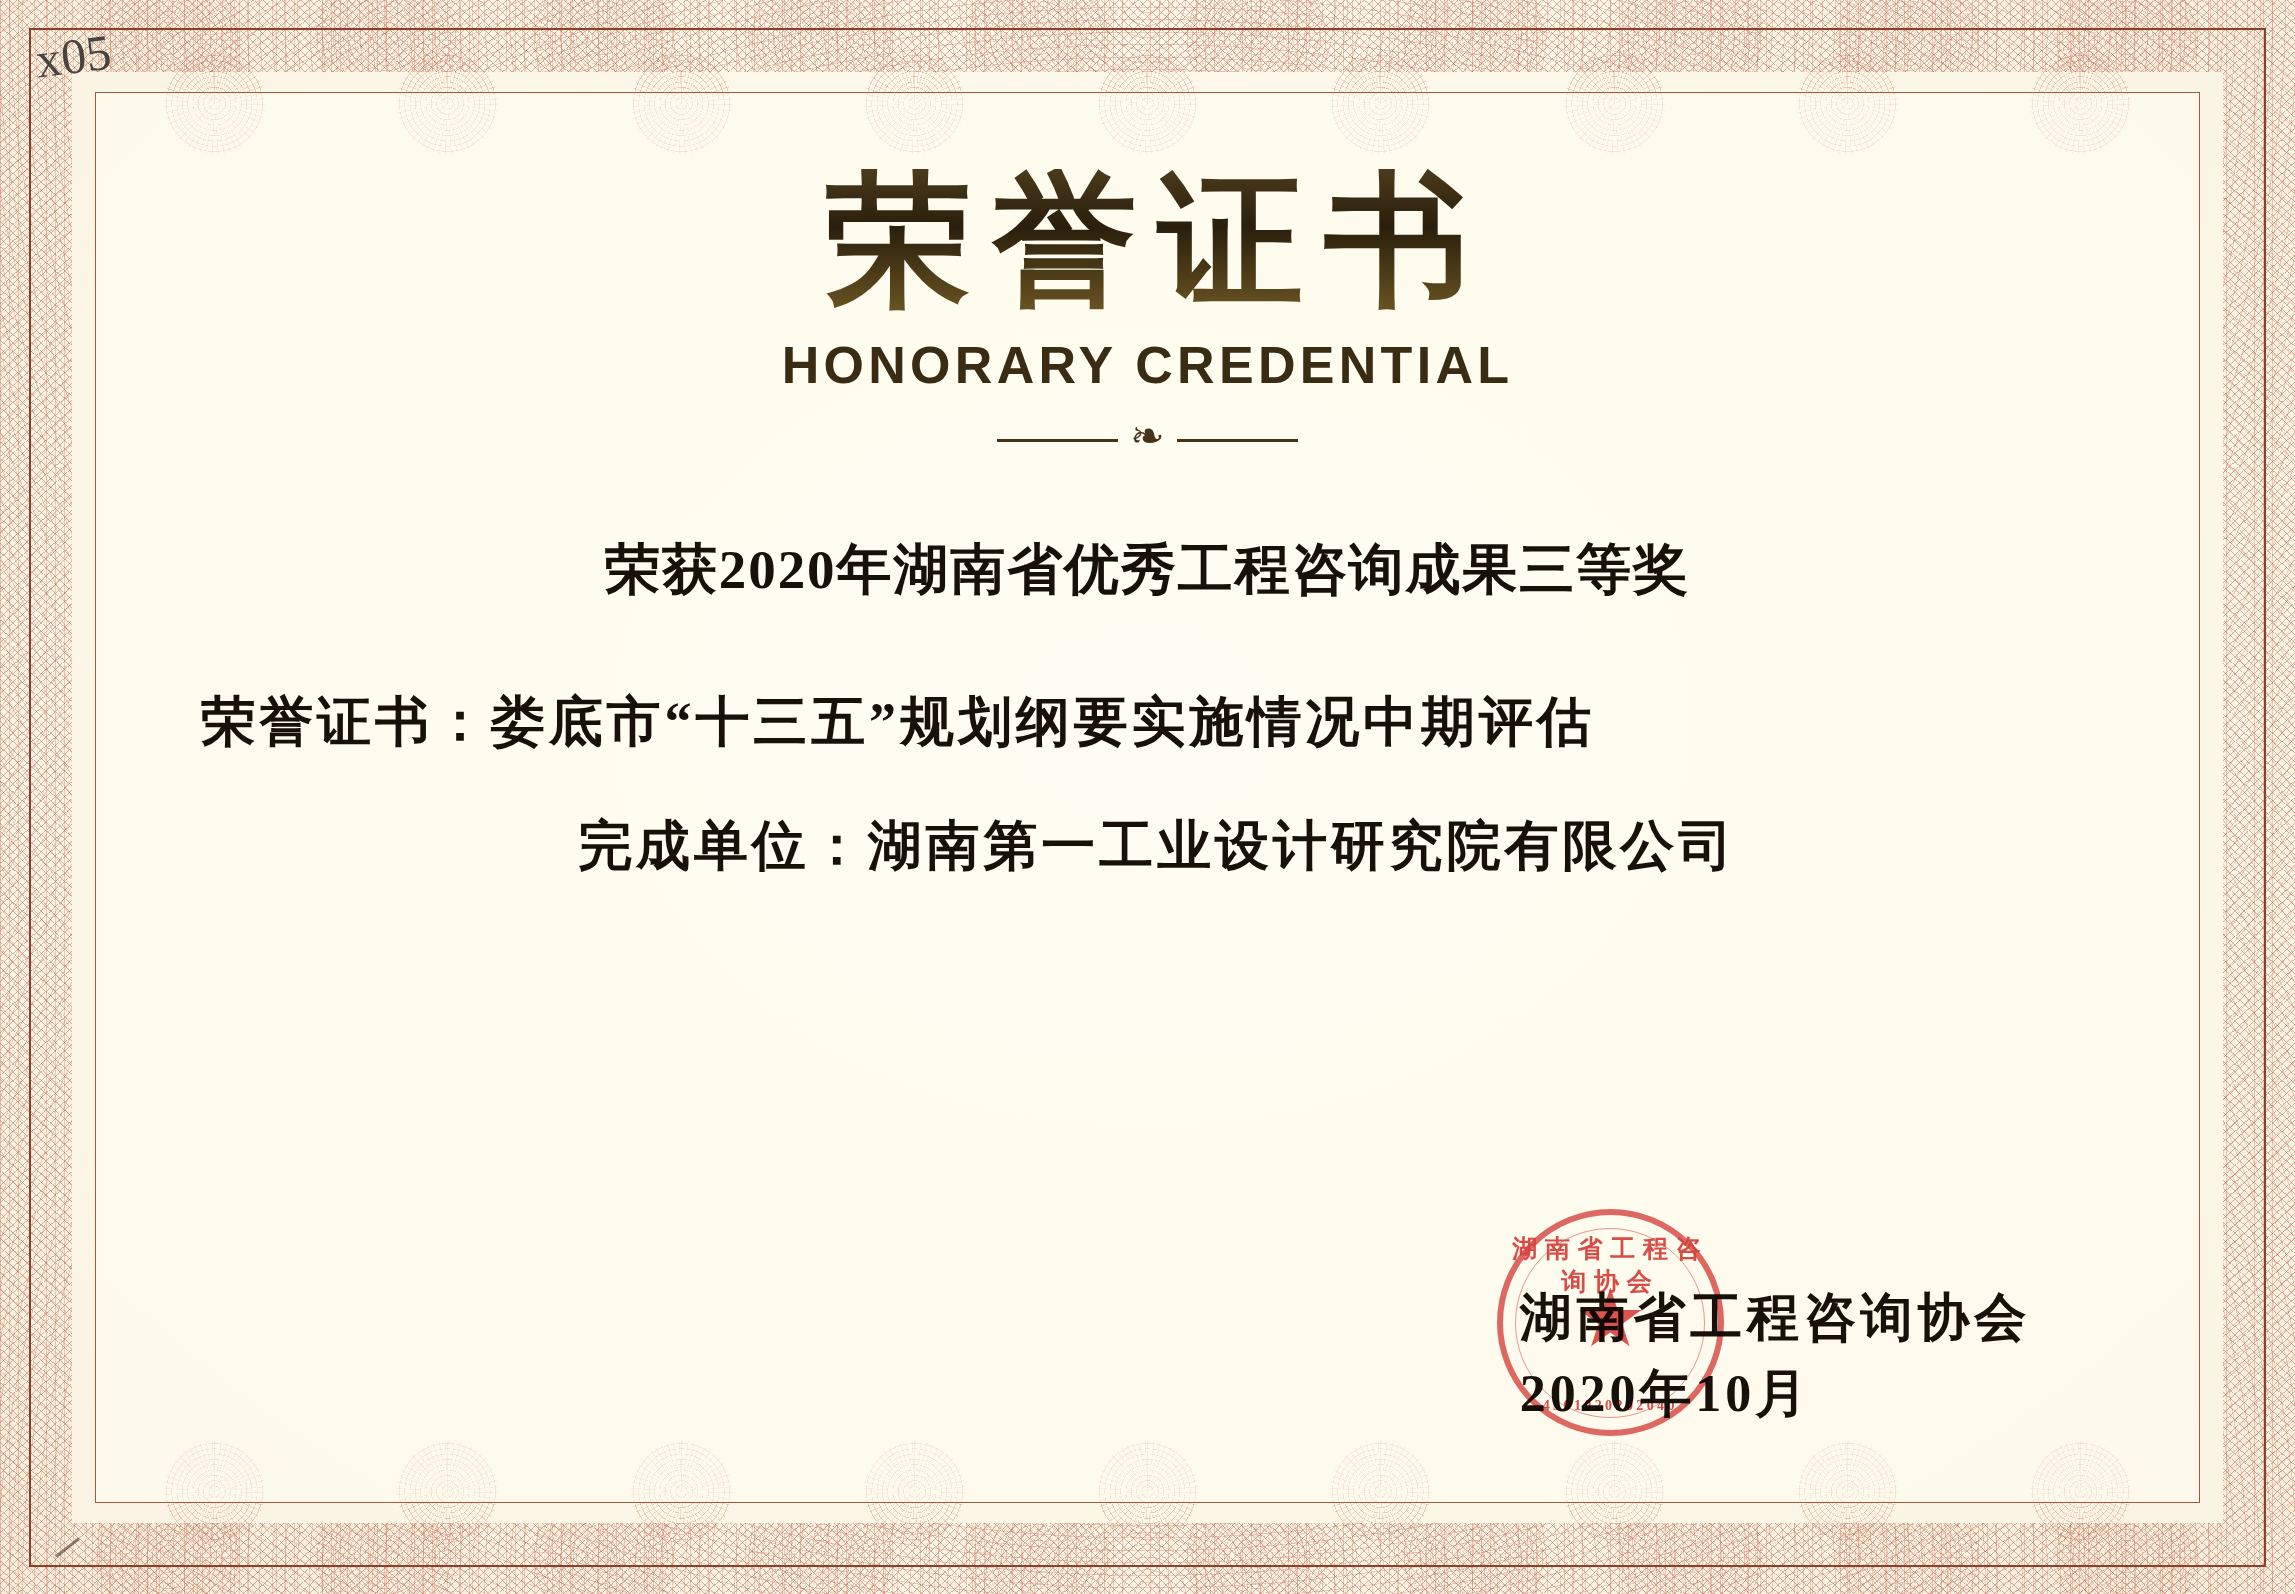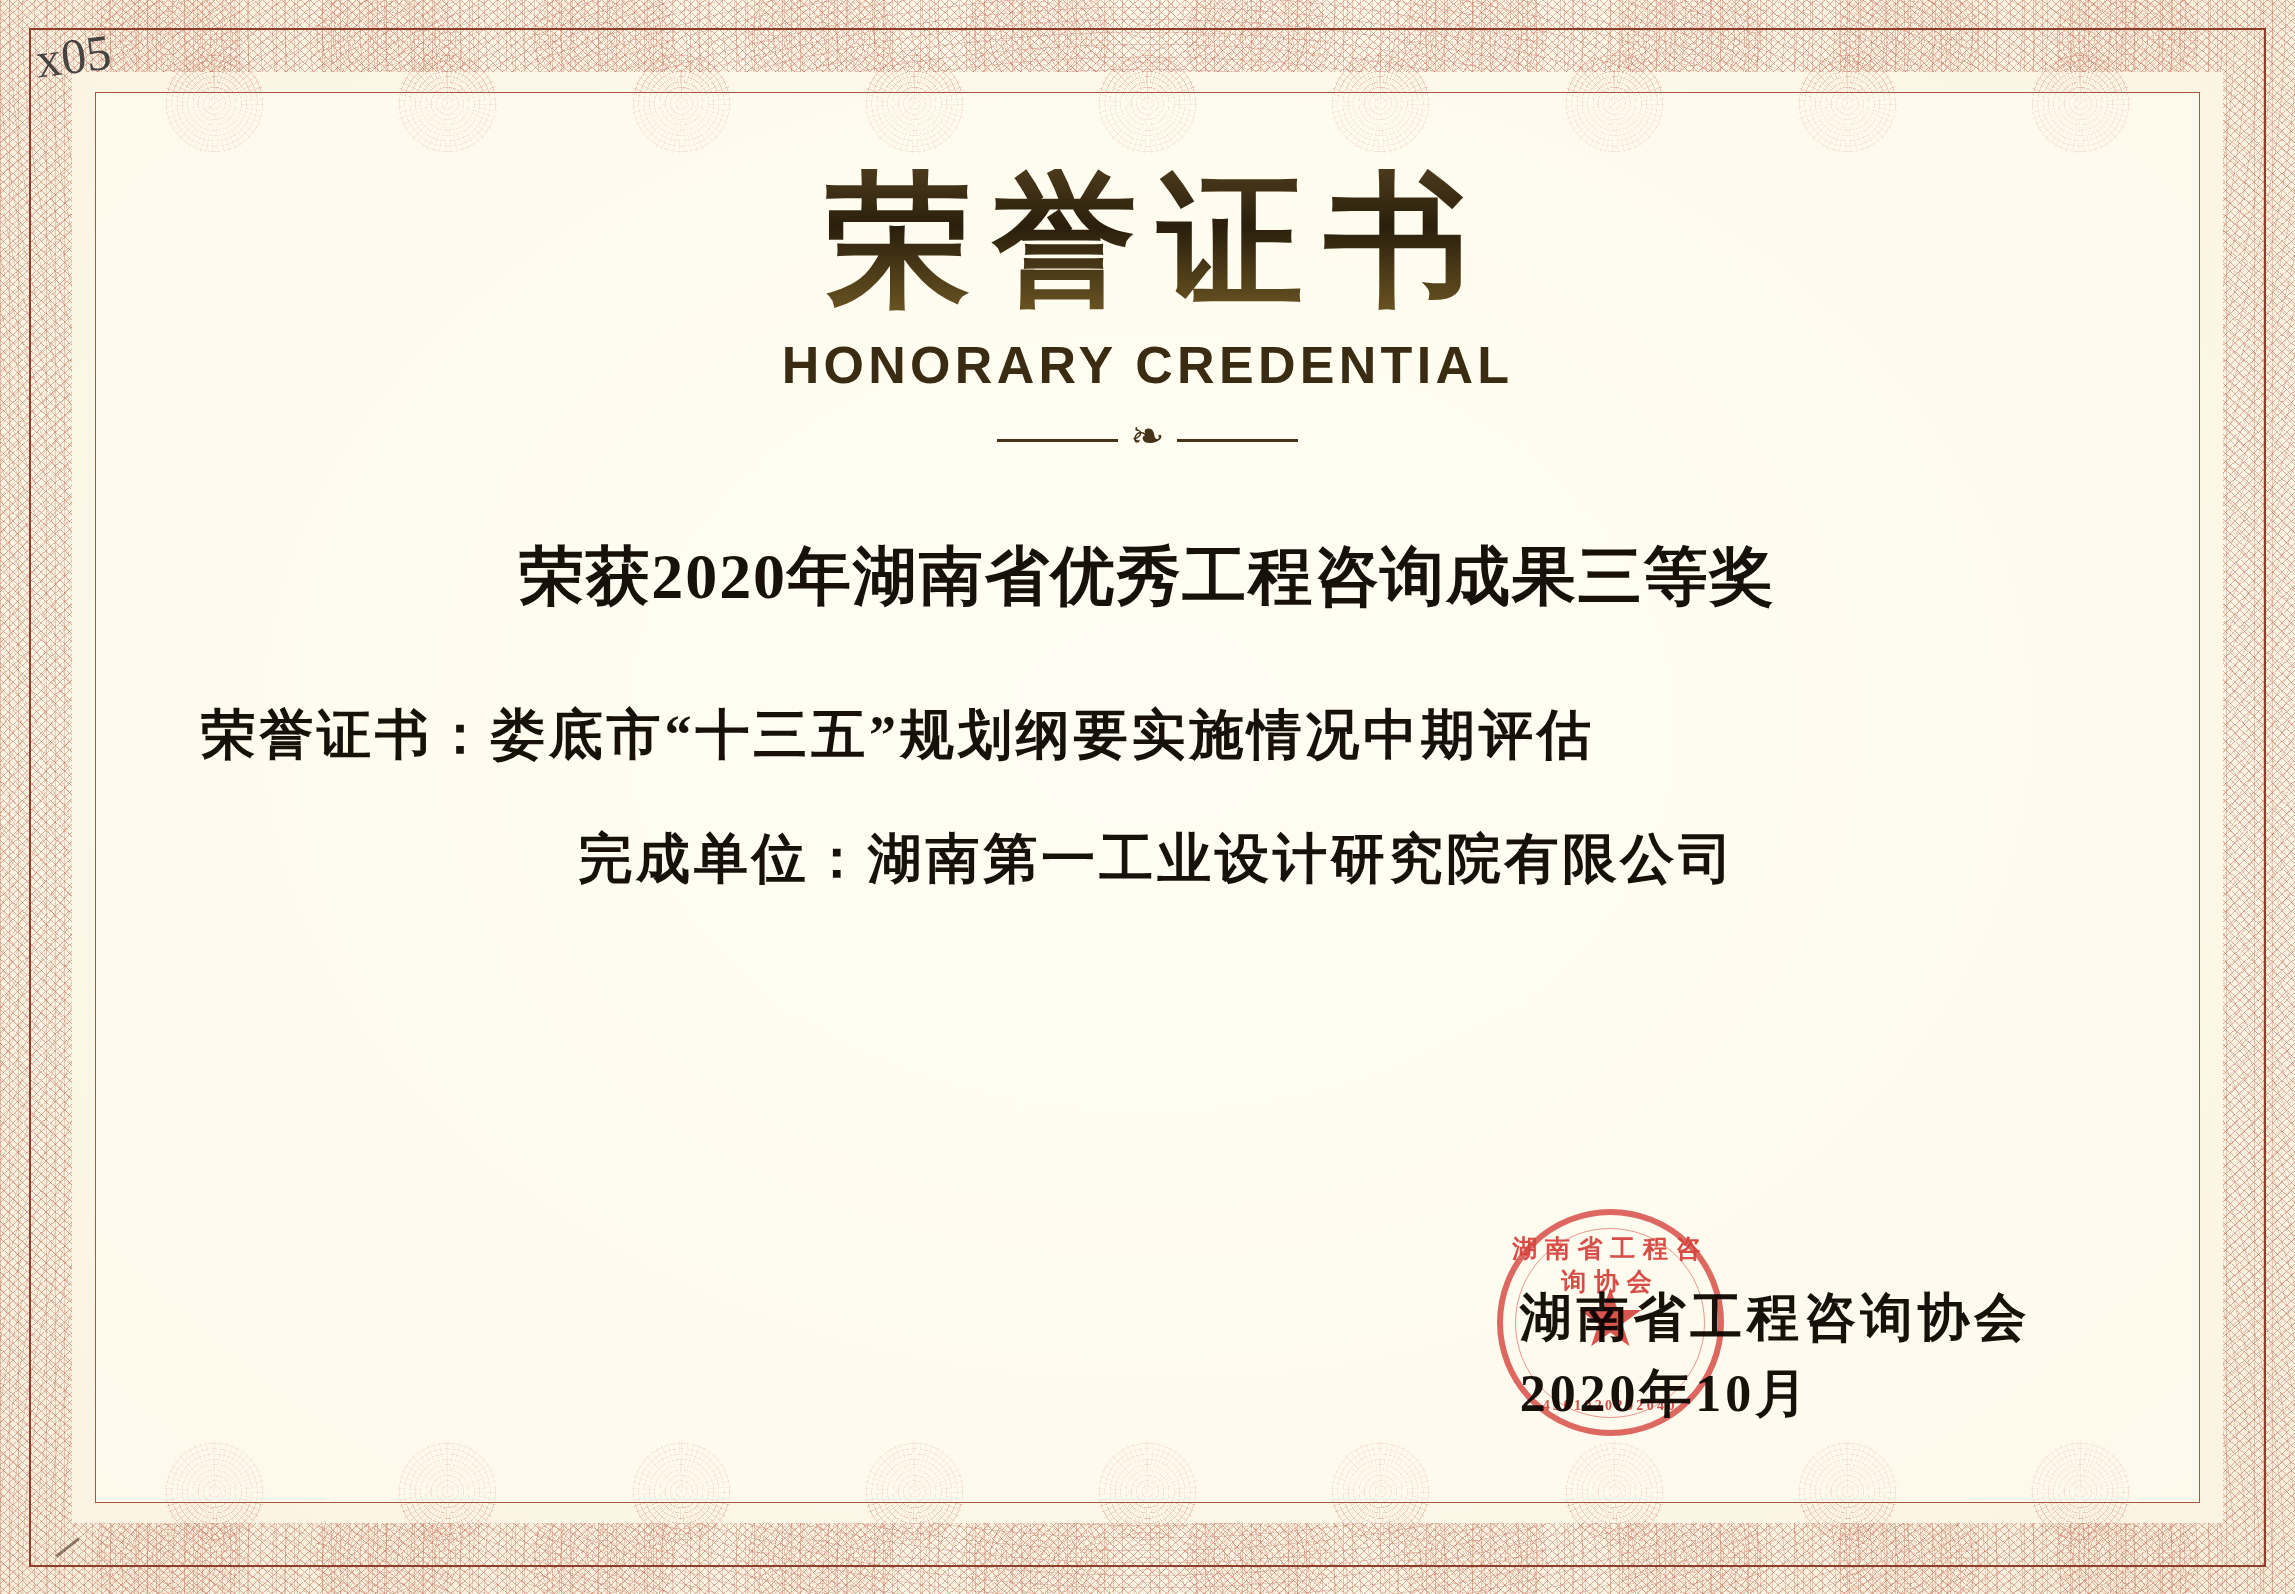--- a/index.html
+++ b/index.html
@@ -144,21 +144,21 @@
     line-height: 1;
     color: #45341a;
     font-family: "DejaVu Sans", sans-serif;
     transform: translateY(-3.9px);
   }
 
   .award-line {
     text-align: center;
     font-family: "Liberation Serif", serif;
     font-weight: bold;
-    font-size: 64px;
+    font-size: 55px;
     letter-spacing: 1.9px;
     color: #17110a;
     margin-top: 72px;
   }
 
   .field-block {
     margin-top: 72px;
     padding-left: 19.3px;
   }
   .field-row {

